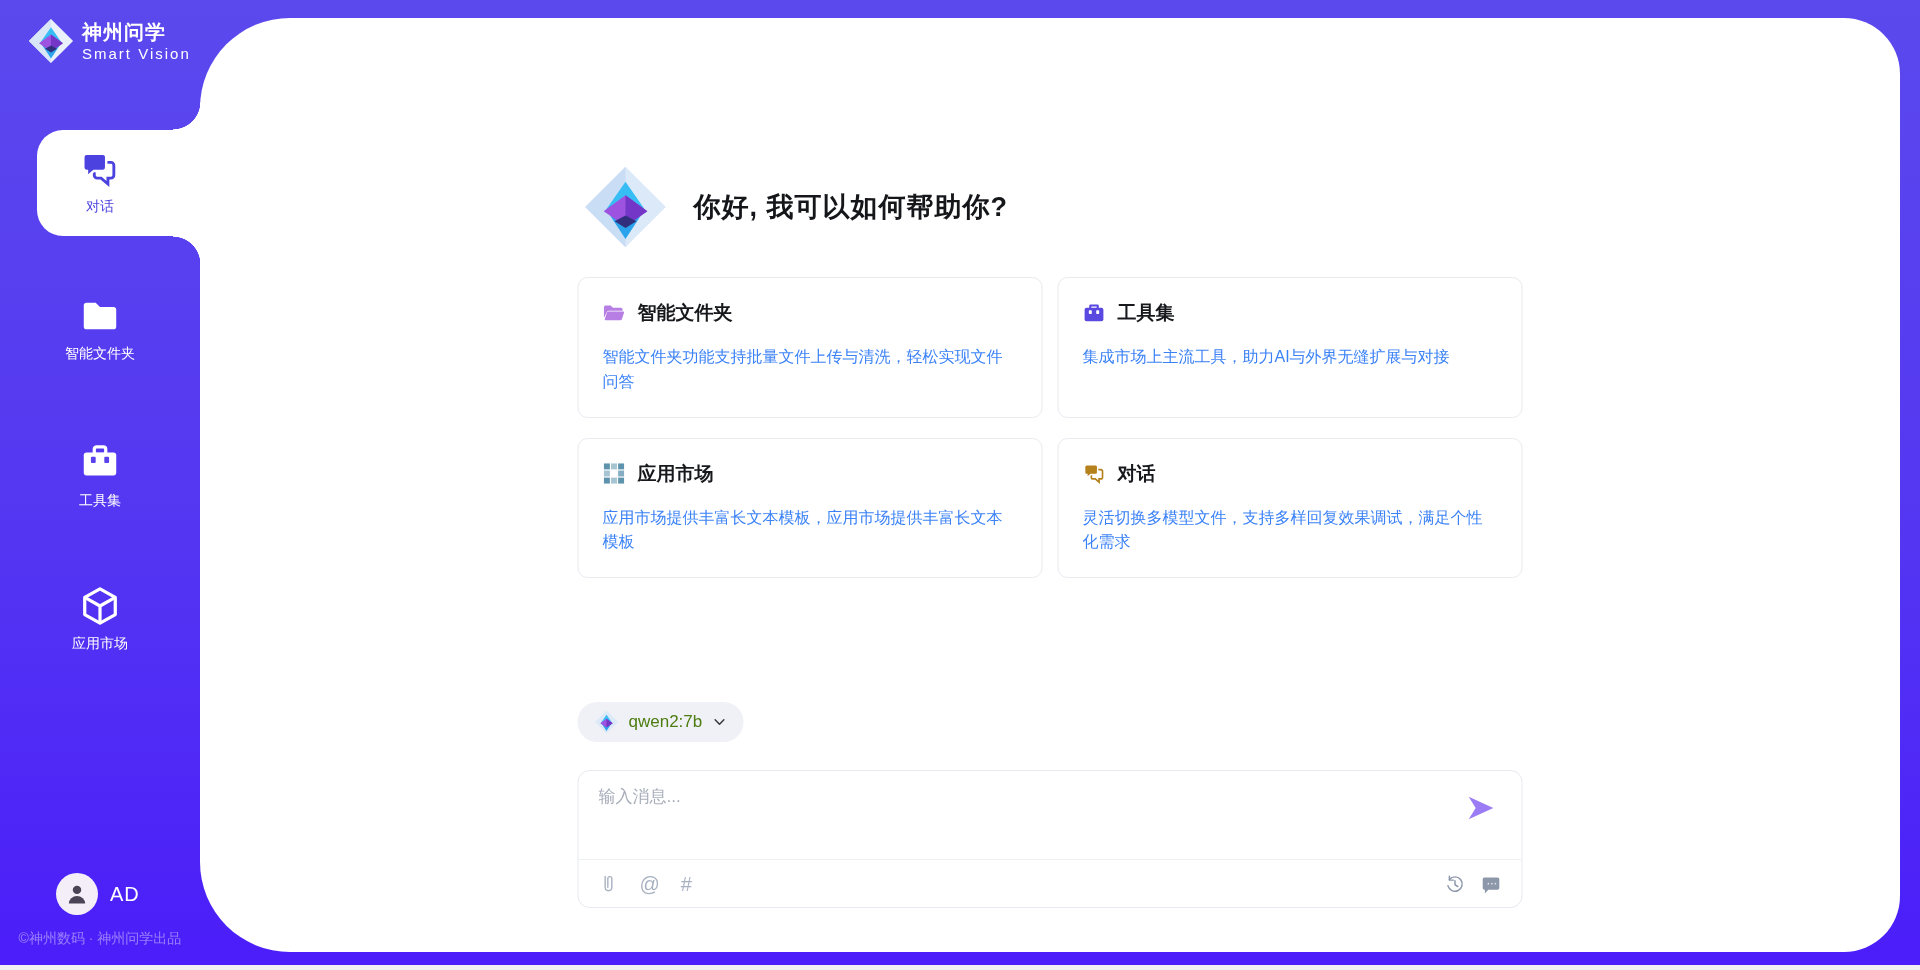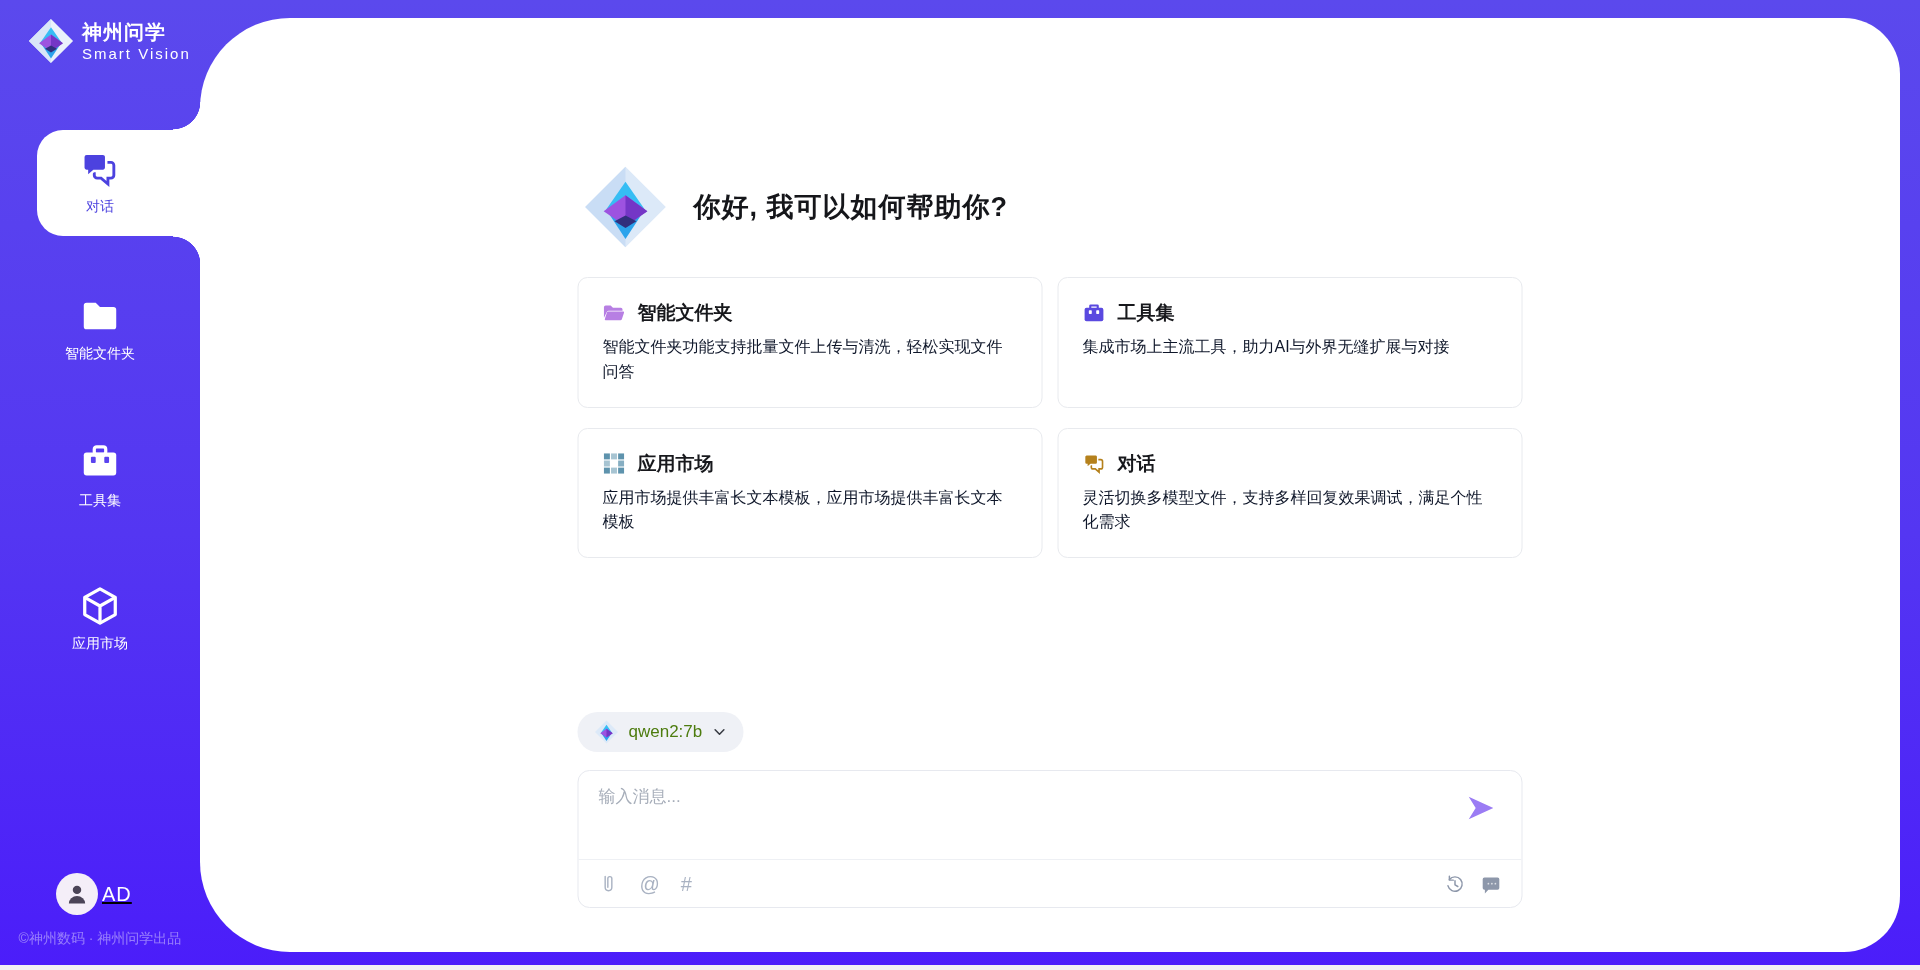--- a/index.html
+++ b/index.html
@@ -26,49 +26,49 @@
   .nav-item { position:absolute; left:0; width:200px; display:flex; flex-direction:column;
     align-items:center; gap:8px; color:#fff; font-size:14px; cursor:pointer; }
   .nav-item svg { display:block; }
   .nav-item.active { color:#4c42df; }
   .nav-chat    { top:148px; }
   .nav-folder  { top:295px; }
   .nav-tools   { top:442px; }
   .nav-market  { top:585px; }
   .nav-setting { top:730px; }
 
-  .user-row { position:absolute; left:56px; top:873px; display:flex; align-items:center; gap:4px; cursor:pointer;text-decoration:underline; }
+  .user-row { position:absolute; left:56px; top:873px; display:flex; align-items:center; gap:12px; cursor:pointer; }
   .avatar { width:42px; height:42px; border-radius:50%; background:#f4eef8; display:flex; align-items:center; justify-content:center; }
   .user-name { color:#fff; font-size:20px; font-weight:500; letter-spacing:1px; }
   .copyright { position:absolute; left:0; bottom:22px; width:200px; text-align:center;
     color:rgba(255,255,255,0.42); font-size:14px;margin-top:44px; }
 
   
   .main-panel { position:absolute; left:200px; top:18px; width:1700px; height:934px;
     background:#fff; border-radius:90px 56px 56px 90px;padding-left:16px; }
   .content { position:absolute; left:50%; transform:translateX(-50%); top:0; width:945px; height:100%; }
 
   .greeting-row { position:absolute; top:147px; left:6px; display:flex; align-items:center; gap:26px; }
   .greeting-logo { width:84px; height:84px; }
   .greeting-text { font-size:27px; font-weight:700; color:#15161a; letter-spacing:1px; }
 
   .cards { position:absolute; top:259px; left:0; right:0; display:grid;
     grid-template-columns:465px 465px; column-gap:15px; row-gap:20px; }
   .card { background:#fff; border:1px solid #e8eaee; border-radius:10px; padding:22px 24px;
     min-height:130px; cursor:pointer; }
   .card-head { display:flex; align-items:center; gap:12px; }
   .card-title { font-size:19px; font-weight:700; color:#17181c; }
-  .card-desc { margin-top:9px; font-size:16px; line-height:1.55; color:#0f172a; }
+  .card-desc { margin-top:19px; font-size:16px; line-height:1.55; color:#3b82f6; }
 
   .composer { position:absolute; left:0; right:0; bottom:44px; }
   .model-pill { display:inline-flex; align-items:center; gap:10px; height:40px; padding:0 17px;
     border-radius:20px; background:#eff1f6; cursor:pointer; }
   .model-pill .pill-logo { width:24px; height:24px; }
   .model-name { font-size:17px; color:#4d7c0f; }
-  .input-box { margin-top:18px; position:relative; height:138px; background:#fff;
+  .input-box { margin-top:28px; position:relative; height:138px; background:#fff;
     border:1px solid #e7e9ef; border-radius:12px; }
   .input-box textarea { position:absolute; left:20px; top:14px; right:70px; height:66px;
     border:none; outline:none; resize:none; font-family:inherit; font-size:17px; color:#30343c; background:transparent; }
   .input-box textarea::placeholder { color:#a6adb9; }
   .send-btn { position:absolute; right:26px; top:22px; width:30px; height:30px; cursor:pointer; }
   .input-divider { position:absolute; left:0; right:0; top:88px; height:1px; background:#eef0f4; }
   .tool-row { position:absolute; left:20px; right:20px; top:89px; height:48px;
     display:flex; align-items:center; justify-content:space-between; }
   .tool-left { display:flex; align-items:center; gap:21px; color:#a9b2c2; }
   .tool-right { display:flex; align-items:center; gap:15px; color:#8d97aa; }

